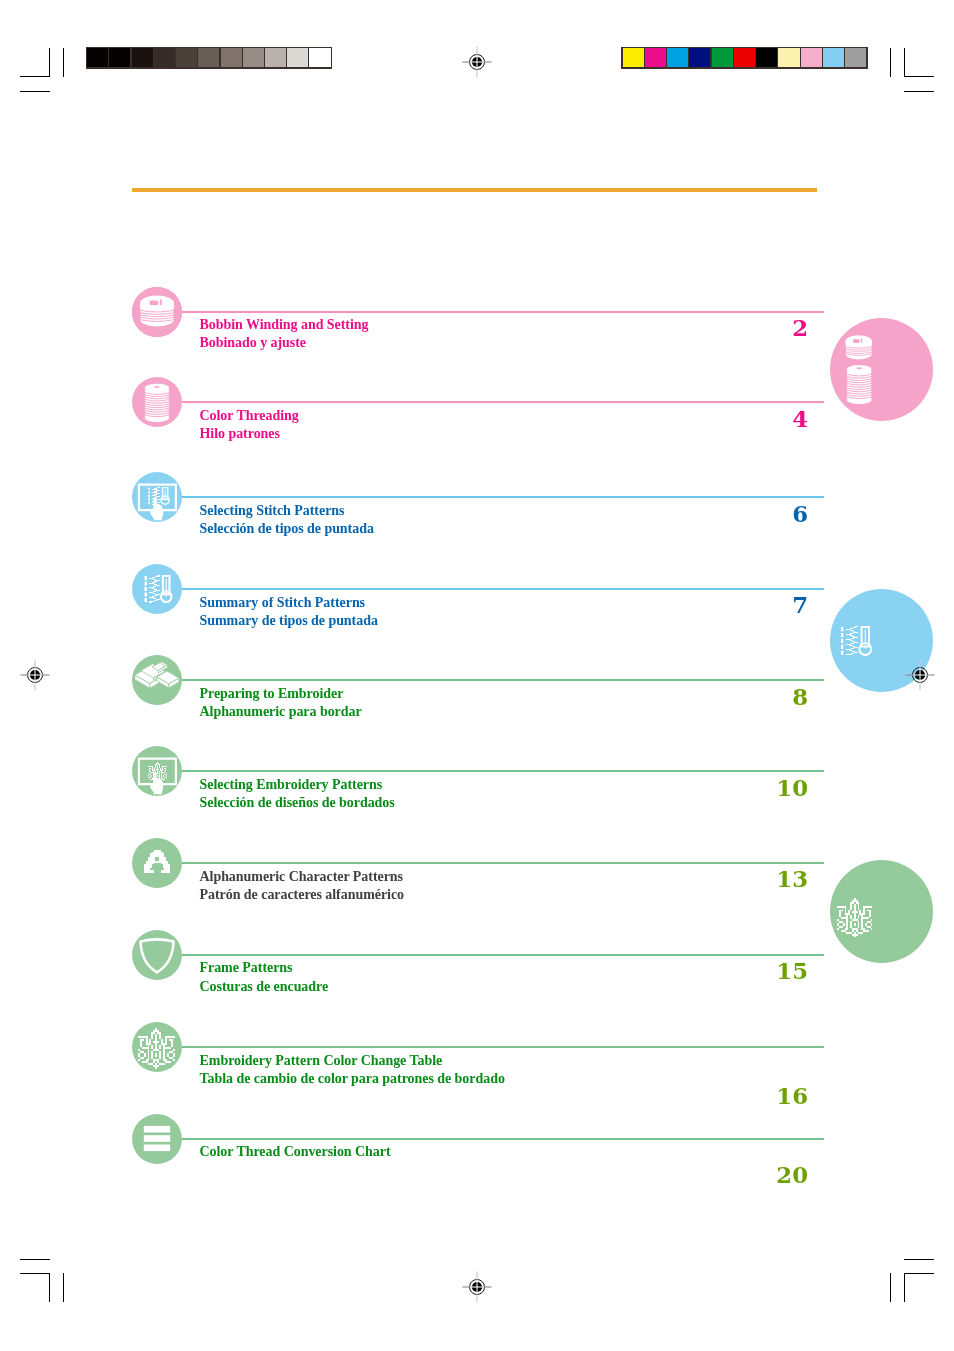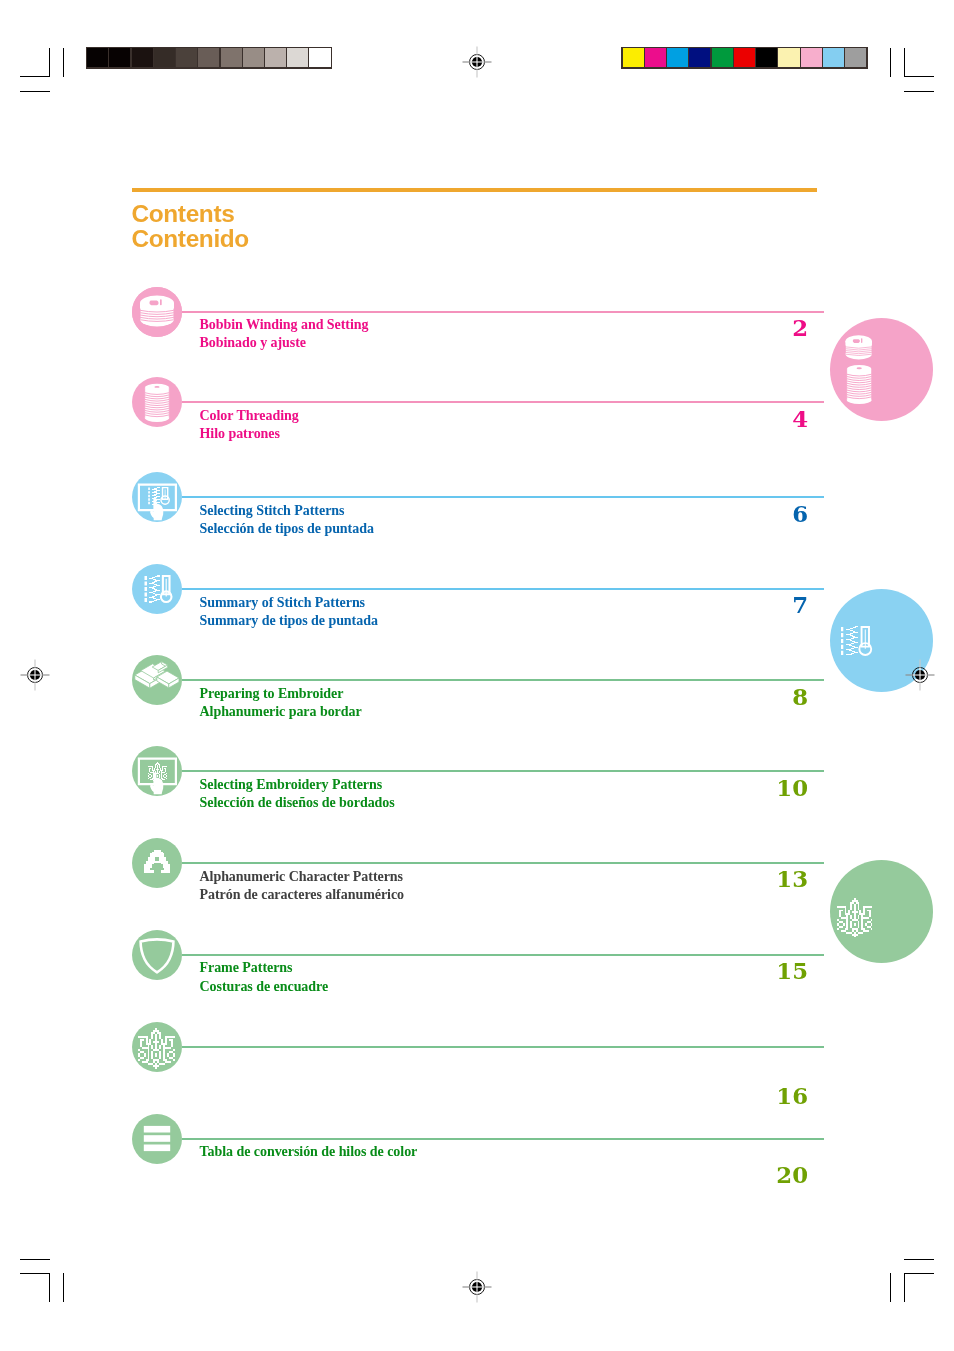--- a/index.html
+++ b/index.html
@@ -85,24 +85,20 @@
   <div class="sw" style="background:#000f80;"></div>
   <div class="sw" style="background:#009a3d;"></div>
   <div class="sw" style="background:#eb0000;"></div>
   <div class="sw" style="background:#000000;"></div>
   <div class="sw" style="background:#fbf2b0;"></div>
   <div class="sw" style="background:#f7aecc;"></div>
   <div class="sw" style="background:#84cef1;"></div>
   <div class="sw" style="background:#9e9e9e;"></div>
 </div>
 <div id="titlerule"></div>
-<div id="title">
-      <div>Contents</div>
-      <div>Contenido</div>
-    </div>
 <div class="bigcircle" style="left:829.9px;top:318.2px;width:103.2px;height:103.2px;background:#f5a3c8;">
       <svg width="103.2" height="103.2" viewBox="0 0 103.2 103.2">
         <g>
           <g transform="translate(28.7,30.2) scale(0.78) translate(-25,-25)">
             <g fill="#fff">
               <ellipse cx="25" cy="16.0" rx="17.0" ry="7.6"></ellipse>
               <rect x="8.0" y="16.0" width="34.0" height="16.0"></rect>
               <ellipse cx="25" cy="32.0" rx="17.0" ry="7.6"></ellipse>
             </g>
             <g fill="none" stroke="#f5a3c8" stroke-width="0.95" stroke-linecap="round">
@@ -328,34 +324,36 @@
  <div class="pnum" style="top:960.20px;color:#70a103;">15</div>
 </div>
 <div>
  <div class="rule" style="top:1046.20px;width:642.0px;background:#7bc290;"></div>
  <div class="icon" style="top:1022px;background:#95ca9c;">
         <svg viewBox="0 0 50 50" width="50" height="50">
           <path d="M23.420 5.600h1.980v1.980h-1.980z M21.440 7.580h5.940v1.980h-5.940z M19.460 9.560h3.960v1.980h-3.960z M25.400 9.560h3.960v1.980h-3.960z M19.460 11.540h1.980v1.980h-1.980z M23.420 11.540h1.980v1.980h-1.980z M27.380 11.540h1.980v1.980h-1.980z M5.600 13.520h9.900v1.980h-9.900z M19.460 13.520h1.980v1.980h-1.980z M23.420 13.520h1.980v1.980h-1.980z M27.380 13.520h1.980v1.980h-1.980z M33.320 13.520h9.900v1.980h-9.900z M13.520 15.500h1.980v1.980h-1.980z M19.460 15.500h1.980v1.980h-1.980z M23.420 15.500h1.980v1.980h-1.980z M27.380 15.500h1.980v1.980h-1.980z M33.320 15.500h1.980v1.980h-1.980z M7.580 17.480h3.960v1.980h-3.960z M13.520 17.480h1.980v1.980h-1.980z M17.480 17.480h1.980v1.980h-1.980z M23.420 17.480h1.980v1.980h-1.980z M29.360 17.480h1.980v1.980h-1.980z M33.320 17.480h1.980v1.980h-1.980z M37.280 17.480h3.960v1.980h-3.960z M7.580 19.460h1.980v1.980h-1.980z M13.520 19.460h1.980v1.980h-1.980z M17.480 19.460h1.980v1.980h-1.980z M21.440 19.460h5.940v1.980h-5.940z M29.360 19.460h1.980v1.980h-1.980z M33.320 19.460h1.980v1.980h-1.980z M39.260 19.460h1.980v1.980h-1.980z M7.580 21.440h1.980v1.980h-1.980z M13.520 21.440h5.940v1.980h-5.940z M23.420 21.440h1.980v1.980h-1.980z M29.360 21.440h5.940v1.980h-5.940z M39.260 21.440h1.980v1.980h-1.980z M7.580 23.420h1.980v1.980h-1.980z M15.500 23.420h1.980v1.980h-1.980z M19.460 23.420h1.980v1.980h-1.980z M23.420 23.420h1.980v1.980h-1.980z M27.380 23.420h1.980v1.980h-1.980z M31.340 23.420h1.980v1.980h-1.980z M39.260 23.420h1.980v1.980h-1.980z M9.560 25.400h7.920v1.980h-7.920z M19.460 25.400h1.980v1.980h-1.980z M23.420 25.400h1.980v1.980h-1.980z M27.380 25.400h1.980v1.980h-1.980z M31.340 25.400h7.920v1.980h-7.920z M5.600 27.380h1.980v1.980h-1.980z M15.500 27.380h1.980v1.980h-1.980z M21.440 27.380h5.940v1.980h-5.940z M31.340 27.380h1.980v1.980h-1.980z M41.240 27.380h1.980v1.980h-1.980z M7.580 29.360h3.960v1.980h-3.960z M15.500 29.360h1.980v1.980h-1.980z M19.460 29.360h1.980v1.980h-1.980z M27.380 29.360h1.980v1.980h-1.980z M31.340 29.360h1.980v1.980h-1.980z M37.280 29.360h3.960v1.980h-3.960z M5.600 31.340h1.980v1.980h-1.980z M11.540 31.340h1.980v1.980h-1.980z M15.500 31.340h1.980v1.980h-1.980z M19.460 31.340h1.980v1.980h-1.980z M23.420 31.340h1.980v1.980h-1.980z M27.380 31.340h1.980v1.980h-1.980z M31.340 31.340h1.980v1.980h-1.980z M35.300 31.340h1.980v1.980h-1.980z M41.240 31.340h1.980v1.980h-1.980z M5.600 33.320h1.980v1.980h-1.980z M11.540 33.320h1.980v1.980h-1.980z M15.500 33.320h1.980v1.980h-1.980z M19.460 33.320h1.980v1.980h-1.980z M23.420 33.320h1.980v1.980h-1.980z M27.380 33.320h1.980v1.980h-1.980z M31.340 33.320h1.980v1.980h-1.980z M35.300 33.320h1.980v1.980h-1.980z M41.240 33.320h1.980v1.980h-1.980z M7.580 35.300h3.960v1.980h-3.960z M15.500 35.300h1.980v1.980h-1.980z M19.460 35.300h1.980v1.980h-1.980z M27.380 35.300h1.980v1.980h-1.980z M31.340 35.300h1.980v1.980h-1.980z M37.280 35.300h3.960v1.980h-3.960z M5.600 37.280h1.980v1.980h-1.980z M13.520 37.280h3.960v1.980h-3.960z M21.440 37.280h5.940v1.980h-5.940z M31.340 37.280h3.960v1.980h-3.960z M41.240 37.280h1.980v1.980h-1.980z M9.560 39.260h5.940v1.980h-5.940z M21.440 39.260h1.980v1.980h-1.980z M25.400 39.260h1.980v1.980h-1.980z M33.320 39.260h5.940v1.980h-5.940z M15.500 41.240h5.940v1.980h-5.940z M23.420 41.240h1.980v1.980h-1.980z M27.380 41.240h5.940v1.980h-5.940z M21.440 43.220h5.940v1.980h-5.940z M23.420 45.200h1.980v1.980h-1.980z" fill="#fff" shape-rendering="crispEdges"></path>
         </svg>
       </div>
  <div class="rtext" style="top:1051.90px;color:#088c18;">
+        <div>Embroidery Pattern Color Change Table</div>
+        <div>Tabla de cambio de color para patrones de bordado</div>
       </div>
  <div class="pnum" style="top:1052.80px;color:#70a103;margin-top:32px;">16</div>
 </div>
 <div>
  <div class="rule" style="top:1137.60px;width:642.0px;background:#7bc290;"></div>
  <div class="icon" style="top:1114px;background:#95ca9c;">
         <svg viewBox="0 0 50 50" width="50" height="50">
           <rect x="11.8" y="11.9" width="26.4" height="6.6" fill="#fff"></rect>
           <rect x="11.8" y="21.2" width="26.4" height="6.6" fill="#fff"></rect>
           <rect x="11.8" y="30.5" width="26.4" height="6.6" fill="#fff"></rect>
         </svg>
       </div>
  <div class="rtext" style="top:1143.30px;color:#088c18;">
-        <div>Tabla de conversión de hilos de color</div>
+        <div>Color Thread Conversion Chart</div>
       </div>
  <div class="pnum" style="top:1144.20px;color:#70a103;margin-top:20px;">20</div>
 </div>
 <div class="regmark" style="left:460.0px;top:45.3px;width:34px;height:34px;z-index:40;"><svg width="34" height="34" viewBox="0 0 34 34">
  <line x1="17" y1="1.5" x2="17" y2="32.5" stroke="#c9c9c9" stroke-width="1.15"></line>
  <line x1="2.5" y1="17" x2="31.5" y2="17" stroke="#8d8d8d" stroke-width="1.15"></line>
  <circle cx="17" cy="17" r="7.5" fill="none" stroke="#0d0d0d" stroke-width="0.95"></circle>
  <circle cx="17" cy="17" r="5.1" fill="#000"></circle>
  <line x1="17" y1="9.3" x2="17" y2="24.7" stroke="#ffffff" stroke-width="1.05"></line>
  <line x1="9.3" y1="17" x2="24.7" y2="17" stroke="#ffffff" stroke-width="1.05"></line>

